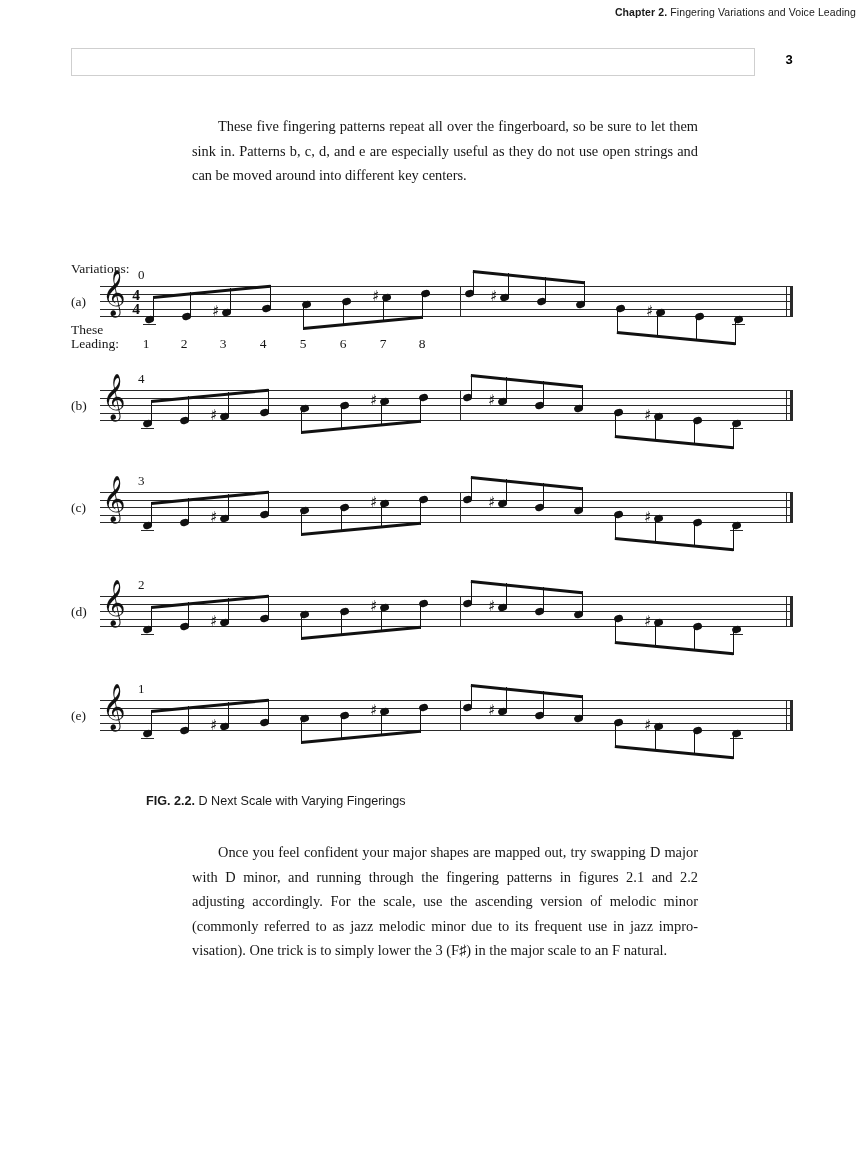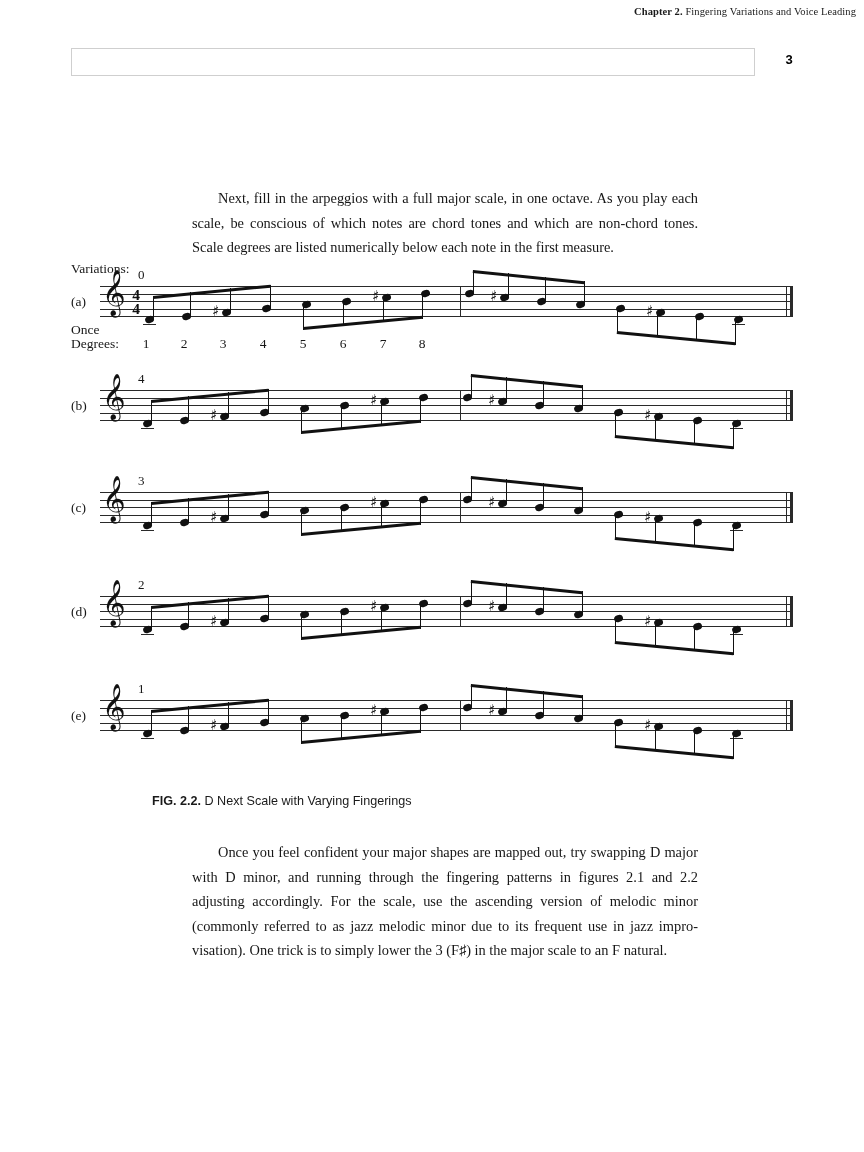--- a/index.html
+++ b/index.html
@@ -25,21 +25,21 @@
     width: 684px;
     height: 28px;
     border: 1px solid #cfcfcf;
     box-sizing: border-box;
     background: #ffffff;
   }
   .header-text {
     position: absolute;
     right: 8px;
     top: 6px;
-    font-family: Liberation Serif, serif;
+    font-family: Liberation Sans, sans-serif;
     font-size: 10.5px;
     letter-spacing: .1px;
     white-space: nowrap;
     color: #1a1a1a;
   }
   .header-text .chap {
     font-weight: bold;
   }
   .page-number {
     position: absolute;
@@ -72,21 +72,21 @@
   
   .fig-caption {
     position: absolute;
     left: 146px;
     top: 794px;
     font-family: "Liberation Sans", sans-serif;
     font-size: 12.6px;
     color: #1a1a1a;
     white-space: nowrap;
   }
-  .fig-caption .fig-label { font-weight: bold; margin-left: 6px; }
+  .fig-caption .fig-label { font-weight: bold; }
 
   
   .system {
     position: absolute;
     left: 0;
     width: 864px;
     height: 60px;
   }
   .sys-label {
     position: absolute;
@@ -211,21 +211,21 @@
 
 <div class="page">
 
   <div class="header-box"></div>
   <div class="header-text">
     <span class="chap">Chapter 2.</span>
     <span>Fingering Variations and Voice Leading</span>
   </div>
   <div class="page-number">3</div>
 
-  <div class="para p2">Next, fill in the arpeggios with a full major scale, in one octave. As you play each scale, be conscious of which notes are chord tones and which are non-chord tones. Scale degrees are listed numerically below each note in the first measure.</div>
+  <div class="para p1">These five fingering patterns repeat all over the fingerboard, so be sure to let them sink in. Patterns b, c, d, and e are especially useful as they do not use open strings and can be moved around into different key centers.</div>
 
   <div id="figure-music">
       <div class="system" style="top: 264px;">
         <div class="sys-label" style="top: 30px;">(a)</div>
         <div class="staff" style="top: 22px;">
           <div class="sline" style="top: 0px;"></div>
           <div class="sline" style="top: 7.5px;"></div>
           <div class="sline" style="top: 15px;"></div>
           <div class="sline" style="top: 22.5px;"></div>
           <div class="sline" style="top: 30px;"></div>
@@ -502,22 +502,22 @@
         <div class="stem" style="left: 506px; top: 9.0473px; height: 24.2027px;"></div>
         <div class="stem" style="left: 543px; top: 12.7973px; height: 24.2027px;"></div>
         <div class="stem" style="left: 582px; top: 16.75px; height: 24px;"></div>
         <div class="beam" style="left: 614.5px; top: 66.5px; width: 118.535px; transform: rotate(5.44606deg);"></div>
         <div class="stem" style="left: 614.5px; top: 44.5px; height: 25px;"></div>
         <div class="stem" style="left: 654.5px; top: 48.25px; height: 25.0636px;"></div>
         <div class="stem" style="left: 693.5px; top: 52px; height: 25.0318px;"></div>
         <div class="stem" style="left: 732.5px; top: 55.75px; height: 25px;"></div>
       </div>
       <div class="anno" style="left: 71px; top: 261px;">Variations:</div>
-      <div class="anno" style="left: 71px; top: 322px;">Once</div>
-      <div class="anno" style="left: 71px; top: 336px;">Degrees:</div>
+      <div class="anno" style="left: 71px; top: 322px;">These</div>
+      <div class="anno" style="left: 71px; top: 336px;">Leading:</div>
       <div class="degree-num" style="left: 139px; top: 336px;">1</div>
       <div class="degree-num" style="left: 177px; top: 336px;">2</div>
       <div class="degree-num" style="left: 216px; top: 336px;">3</div>
       <div class="degree-num" style="left: 256px; top: 336px;">4</div>
       <div class="degree-num" style="left: 296px; top: 336px;">5</div>
       <div class="degree-num" style="left: 336px; top: 336px;">6</div>
       <div class="degree-num" style="left: 376px; top: 336px;">7</div>
       <div class="degree-num" style="left: 415px; top: 336px;">8</div>
     </div>
 

